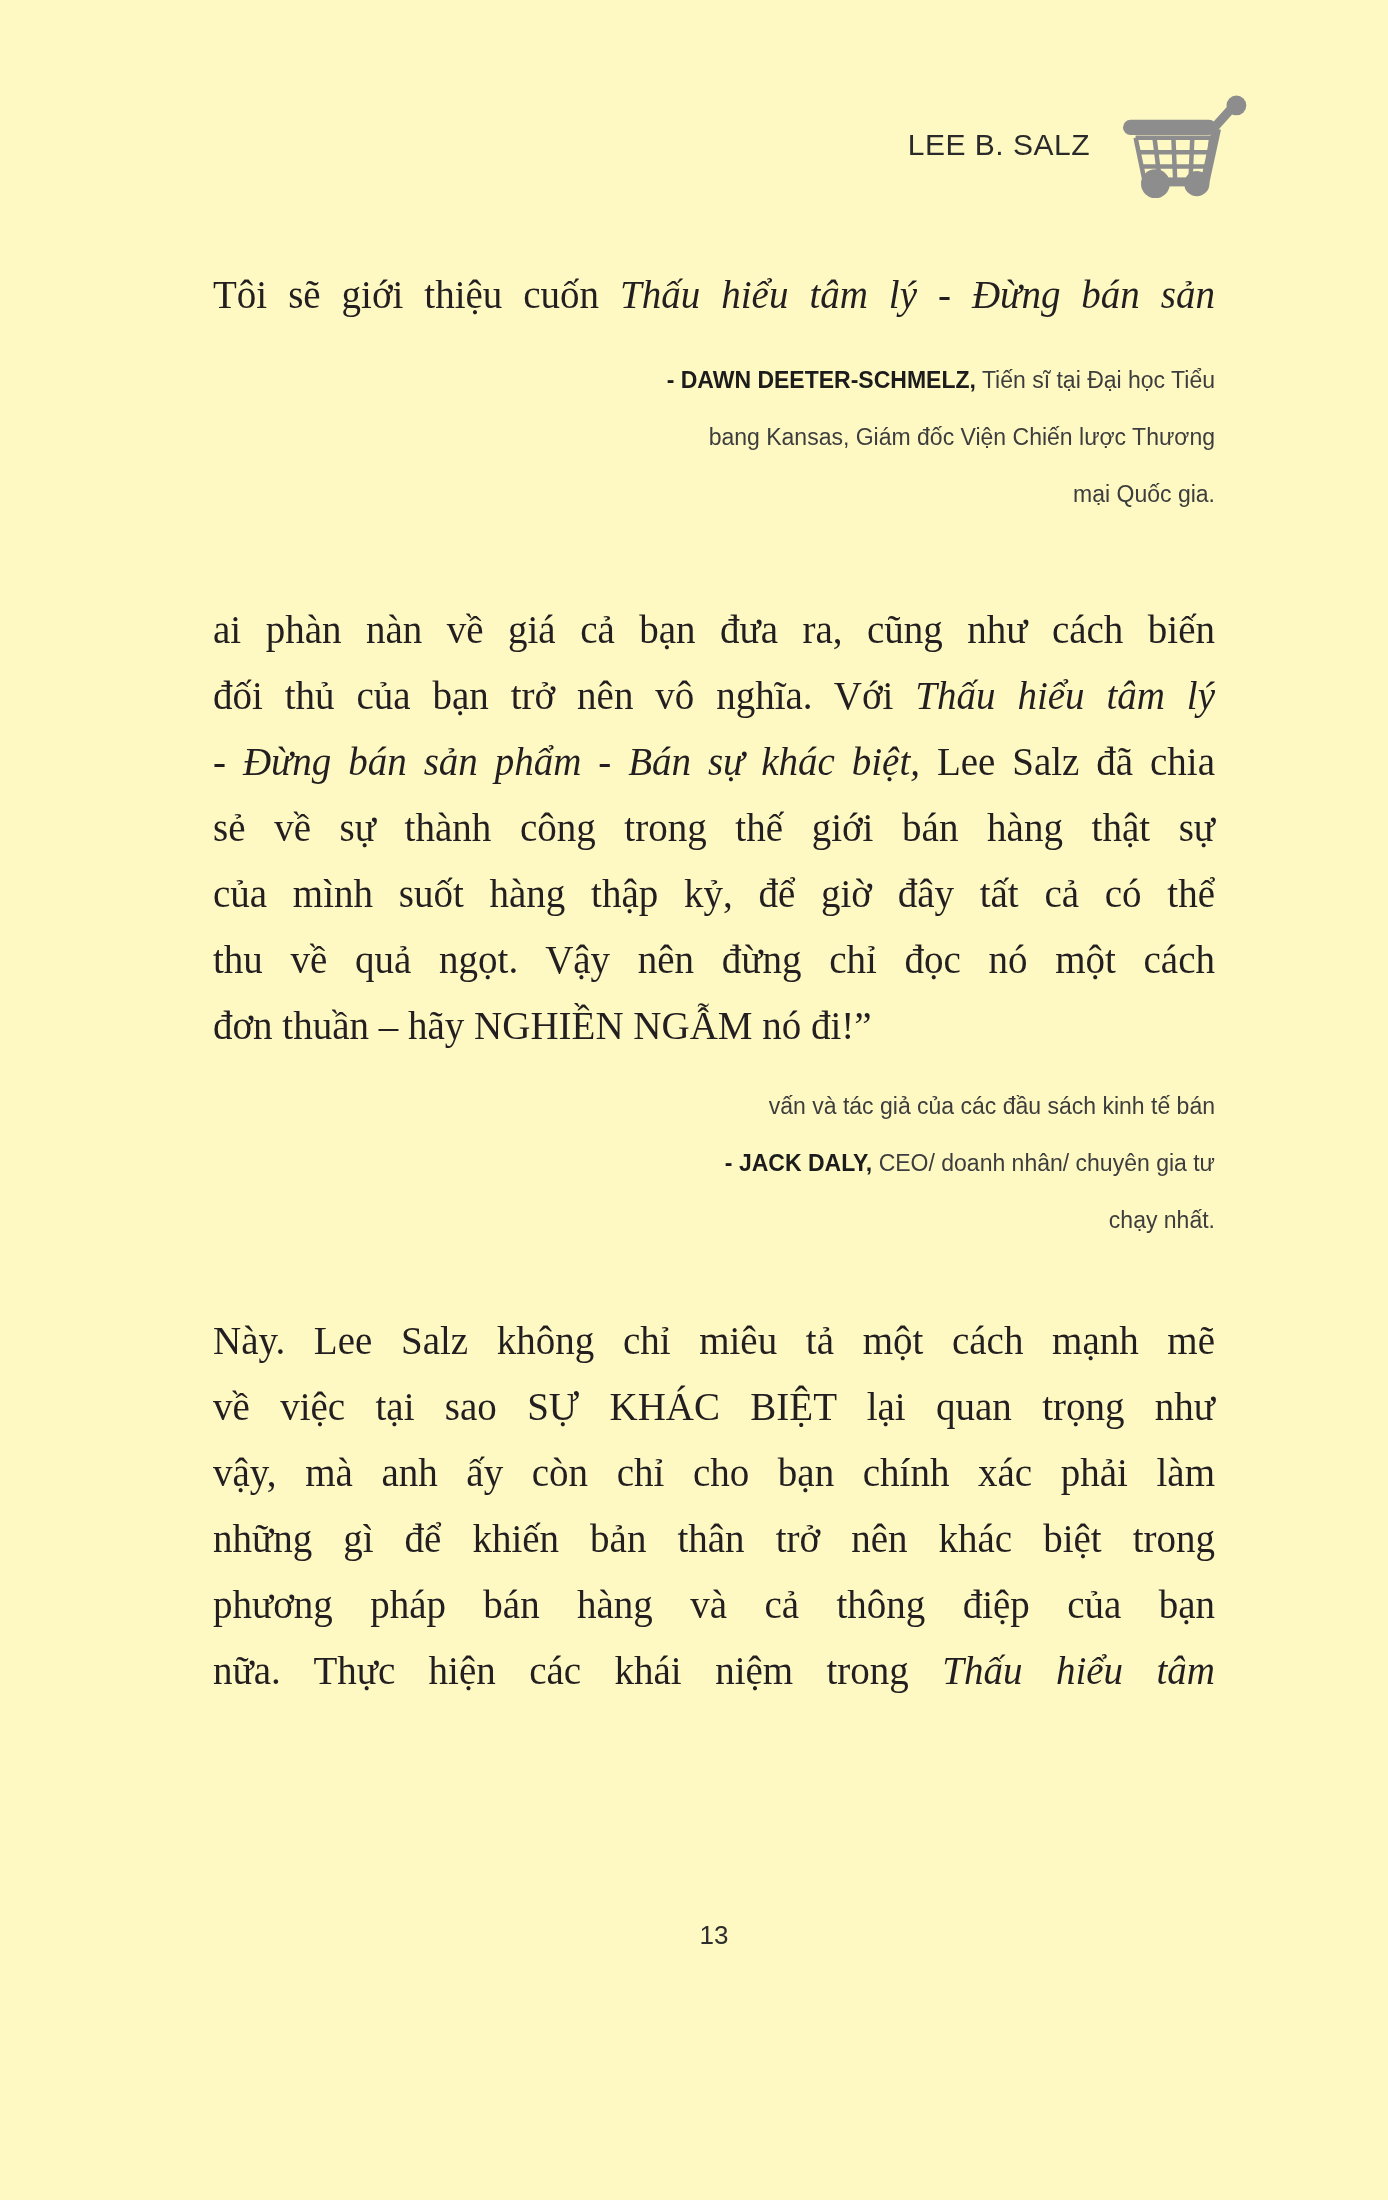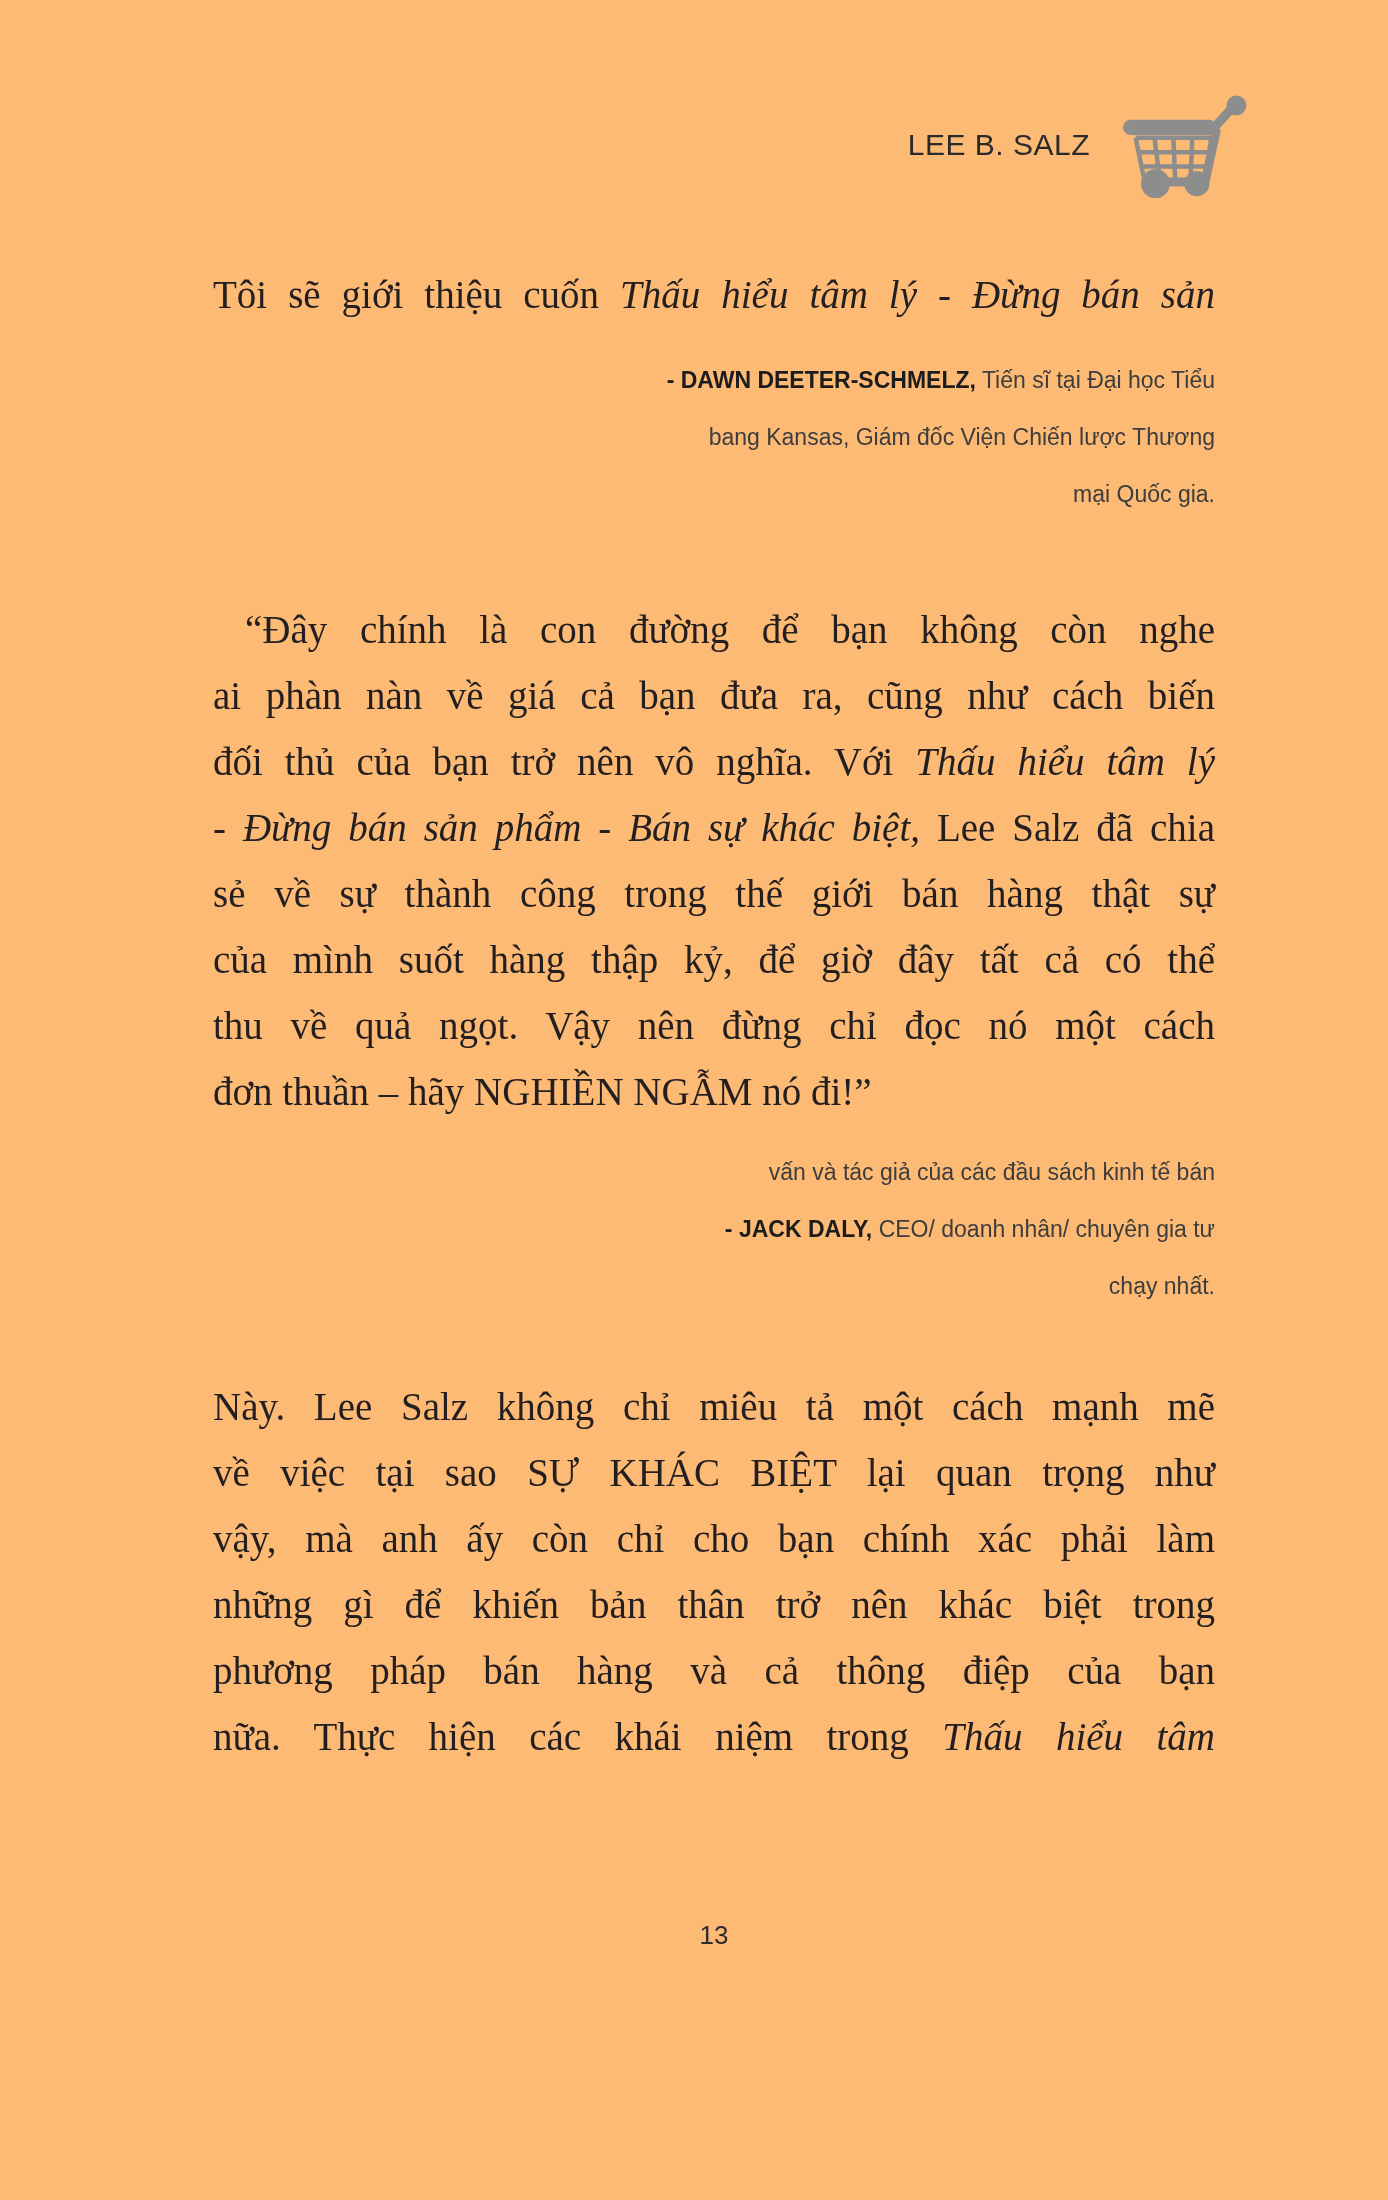--- a/index.html
+++ b/index.html
@@ -1,19 +1,19 @@
 <!DOCTYPE html>
 <html><head>
 <meta charset="utf-8">
 <style>
   html,body{margin:0;padding:0;background:#ffffff;}
   .page{
     position:relative;
     width:1388px;height:2200px;
-    background:#fdba74;
+    background:#fef9c3;
     box-sizing:border-box;
     padding:95px 173px 0 213px;
     font-family:"Liberation Serif", serif;
     overflow:hidden;
   }
   
   .header{
     display:flex;justify-content:flex-end;align-items:center;
     height:100px;margin-bottom:67px;margin-right:-34px;gap:24px;
   }
@@ -87,21 +87,20 @@
       <div class="line"><span>Tôi sẽ giới thiệu cuốn </span><span class="s-i">Thấu hiểu tâm lý - Đừng bán sản</span></div>
     </div>
 
   <div class="attribution b1">
       <div class="line"><span class="name">- DAWN DEETER-SCHMELZ,</span><span> Tiến sĩ tại Đại học Tiểu</span></div>
       <div class="line"><span>bang Kansas, Giám đốc Viện Chiến lược Thương</span></div>
       <div class="line"><span>mại Quốc gia.</span></div>
     </div>
 
   <div class="quote b2">
-      <div class="line indent"><span>“Đây chính là con đường để bạn không còn nghe</span></div>
       <div class="line"><span>ai phàn nàn về giá cả bạn đưa ra, cũng như cách biến</span></div>
       <div class="line"><span>đối thủ của bạn trở nên vô nghĩa. Với </span><span class="s-i">Thấu hiểu tâm lý</span></div>
       <div class="line"><span class="s-i">- Đừng bán sản phẩm - Bán sự khác biệt,</span><span> Lee Salz đã chia</span></div>
       <div class="line"><span>sẻ về sự thành công trong thế giới bán hàng thật sự</span></div>
       <div class="line"><span>của mình suốt hàng thập kỷ, để giờ đây tất cả có thể</span></div>
       <div class="line"><span>thu về quả ngọt. Vậy nên đừng chỉ đọc nó một cách</span></div>
       <div class="line last-left"><span>đơn thuần – hãy NGHIỀN NGẪM nó đi!”</span></div>
     </div>
 
   <div class="attribution b3">

